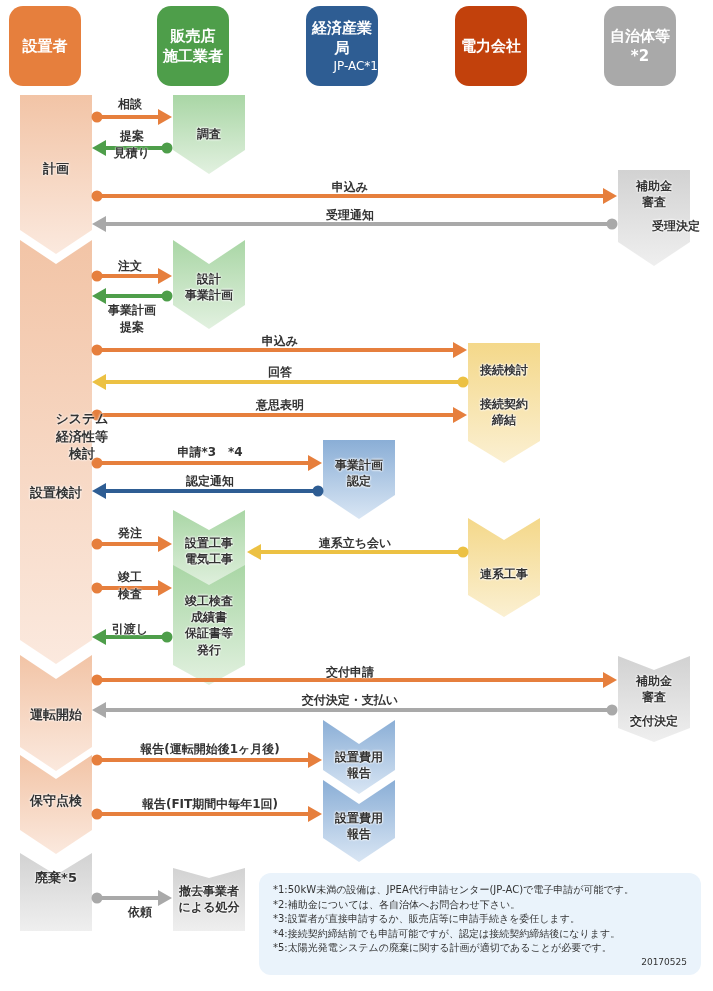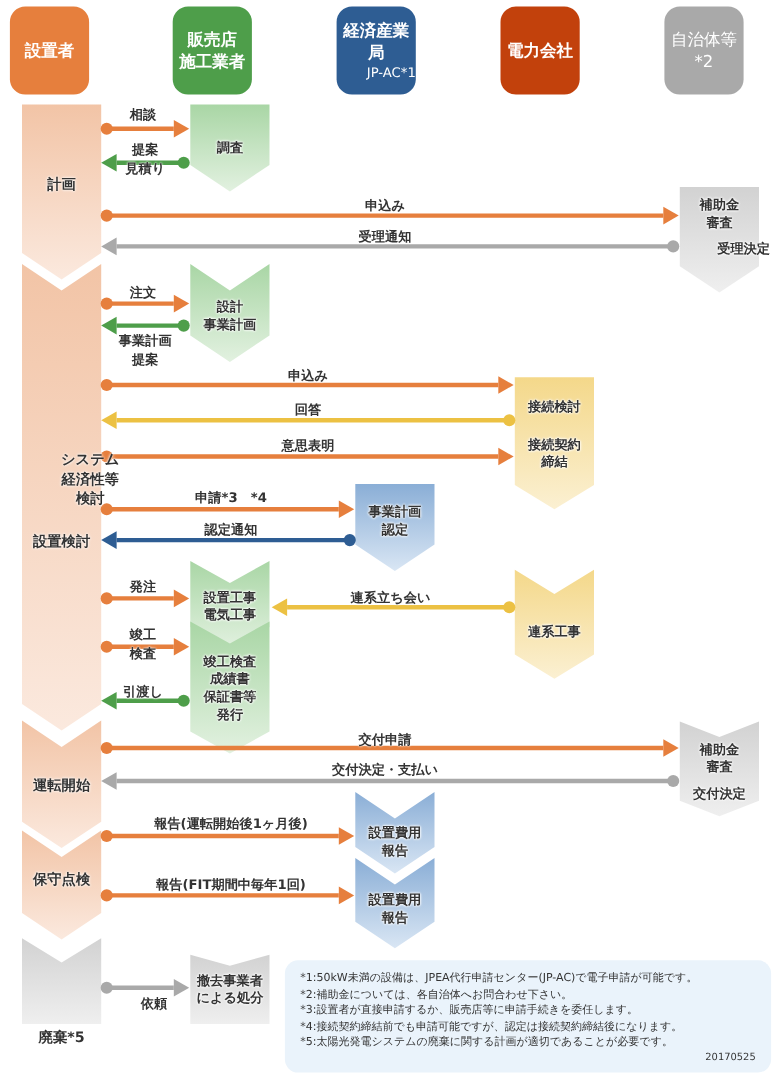--- a/index.html
+++ b/index.html
@@ -14,21 +14,21 @@
   .notes .date{position:absolute;right:14px;bottom:6px;font-size:9px;}
 </style>
 </head>
 <body>
 
 <div class="hdr" style="left:9px;background:#e67f3d;"><span>設置者</span></div>
 <div class="hdr" style="left:157px;background:#4e9e4a;"><span>販売店
 施工業者</span></div>
 <div class="hdr" style="left:306px;background:#2e5d93;flex-direction:column;align-items:flex-end;"><span>経済産業局</span><span class="sub">JP-AC*1</span></div>
 <div class="hdr" style="left:455px;background:#c2410c;"><span>電力会社</span></div>
-<div class="hdr" style="left:604px;background:#a9a9a9;font-weight:normal;"><span>自治体等*2</span></div>
+<div class="hdr" style="left:604px;background:#a9a9a9;font-weight:bold;"><span>自治体等*2</span></div>
 
 <svg id="flow" width="713" height="991">
   <defs>
     <linearGradient id="gO" x1="0" y1="0" x2="0" y2="1">
         <stop offset="0" stop-color="#f2c4a6"></stop>
         <stop offset="1" stop-color="#fbe9de"></stop>
       </linearGradient>
     <linearGradient id="gG" x1="0" y1="0" x2="0" y2="1">
         <stop offset="0" stop-color="#a9d6a5"></stop>
         <stop offset="1" stop-color="#e2f1e0"></stop>
@@ -169,21 +169,21 @@
     </g>
 </svg>
 
 <div class="phase-lbl" style="left:20px;width:72px;top:160px;">計画</div>
 <div class="phase-lbl" style="left:20px;width:68px;top:410px;padding-left:28px;">システム
 経済性等
 検討</div>
 <div class="phase-lbl" style="left:20px;width:72px;top:484px;">設置検討</div>
 <div class="phase-lbl" style="left:20px;width:72px;top:706px;">運転開始</div>
 <div class="phase-lbl" style="left:20px;width:72px;top:792px;">保守点検</div>
-<div class="phase-lbl" style="left:20px;width:72px;top:935px;">廃棄*5</div>
+<div class="phase-lbl" style="left:20px;width:72px;top:869px;">廃棄*5</div>
 
 <div class="box-lbl" style="left:173px;width:72px;top:126px;">調査</div>
 <div class="box-lbl" style="left:173px;width:72px;top:271px;">設計
 事業計画</div>
 <div class="box-lbl" style="left:618px;width:72px;top:178px;">補助金
 審査</div>
 <div class="box-lbl" style="left:618px;width:72px;top:218px;padding-left:22px;">受理決定</div>
 <div class="box-lbl" style="left:468px;width:72px;top:362px;">接続検討</div>
 <div class="box-lbl" style="left:468px;width:72px;top:396px;">接続契約
 締結</div>

